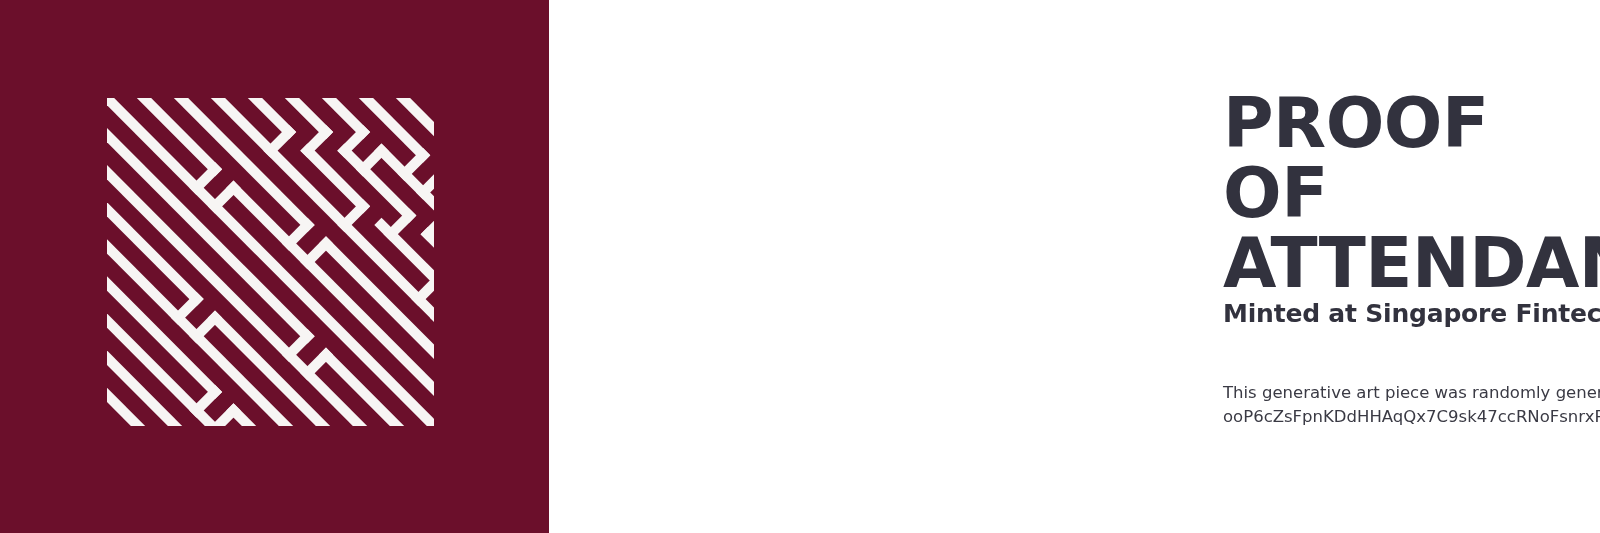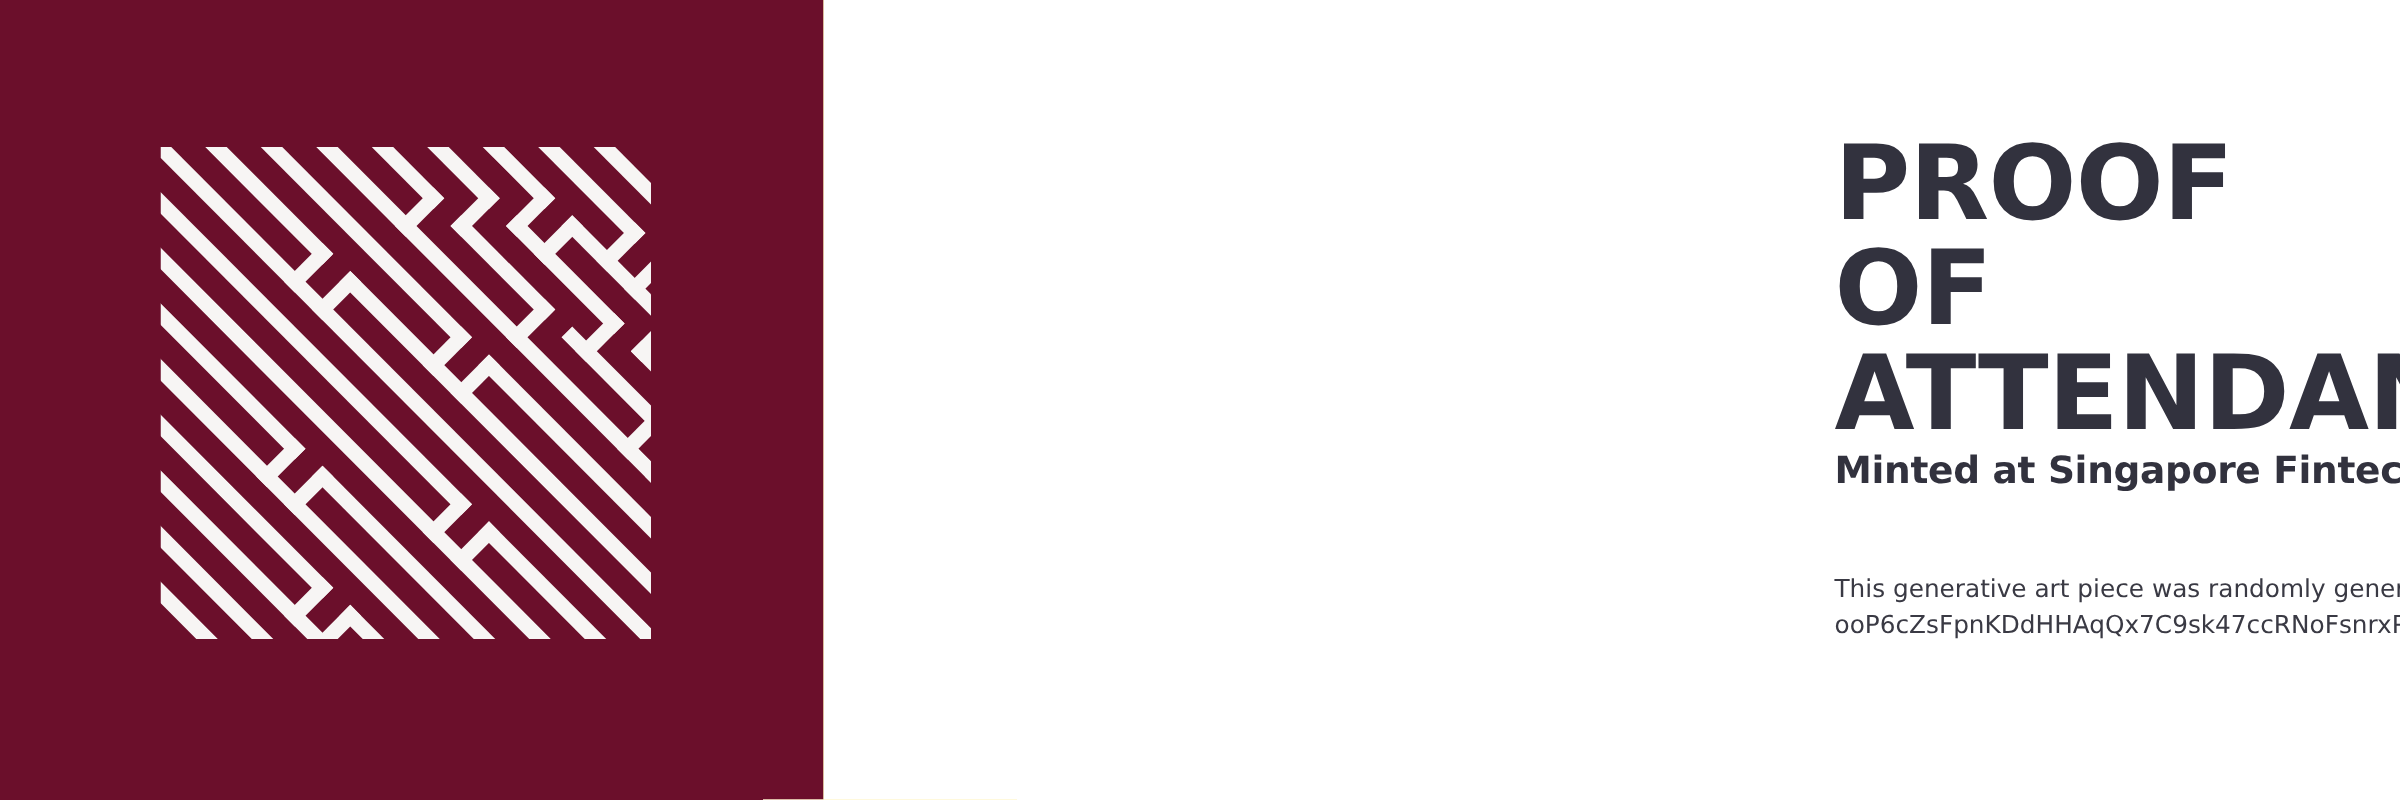--- a/index.html
+++ b/index.html
@@ -10,21 +10,21 @@
   body {
     width: 1600px;
     height: 533px;
     overflow: hidden;
     font-family: "DejaVu Sans", sans-serif;
   }
   #certificate {
     position: relative;
     width: 1600px;
     height: 533px;
-    background: #fde047;
+    background: #3b82f6;
     display: flex;
     flex-direction: row;
   }
   
   #art-panel {
     position: relative;
     width: 549px;
     height: 533px;
     flex: 0 0 549px;
     background: #6B0F2B;

